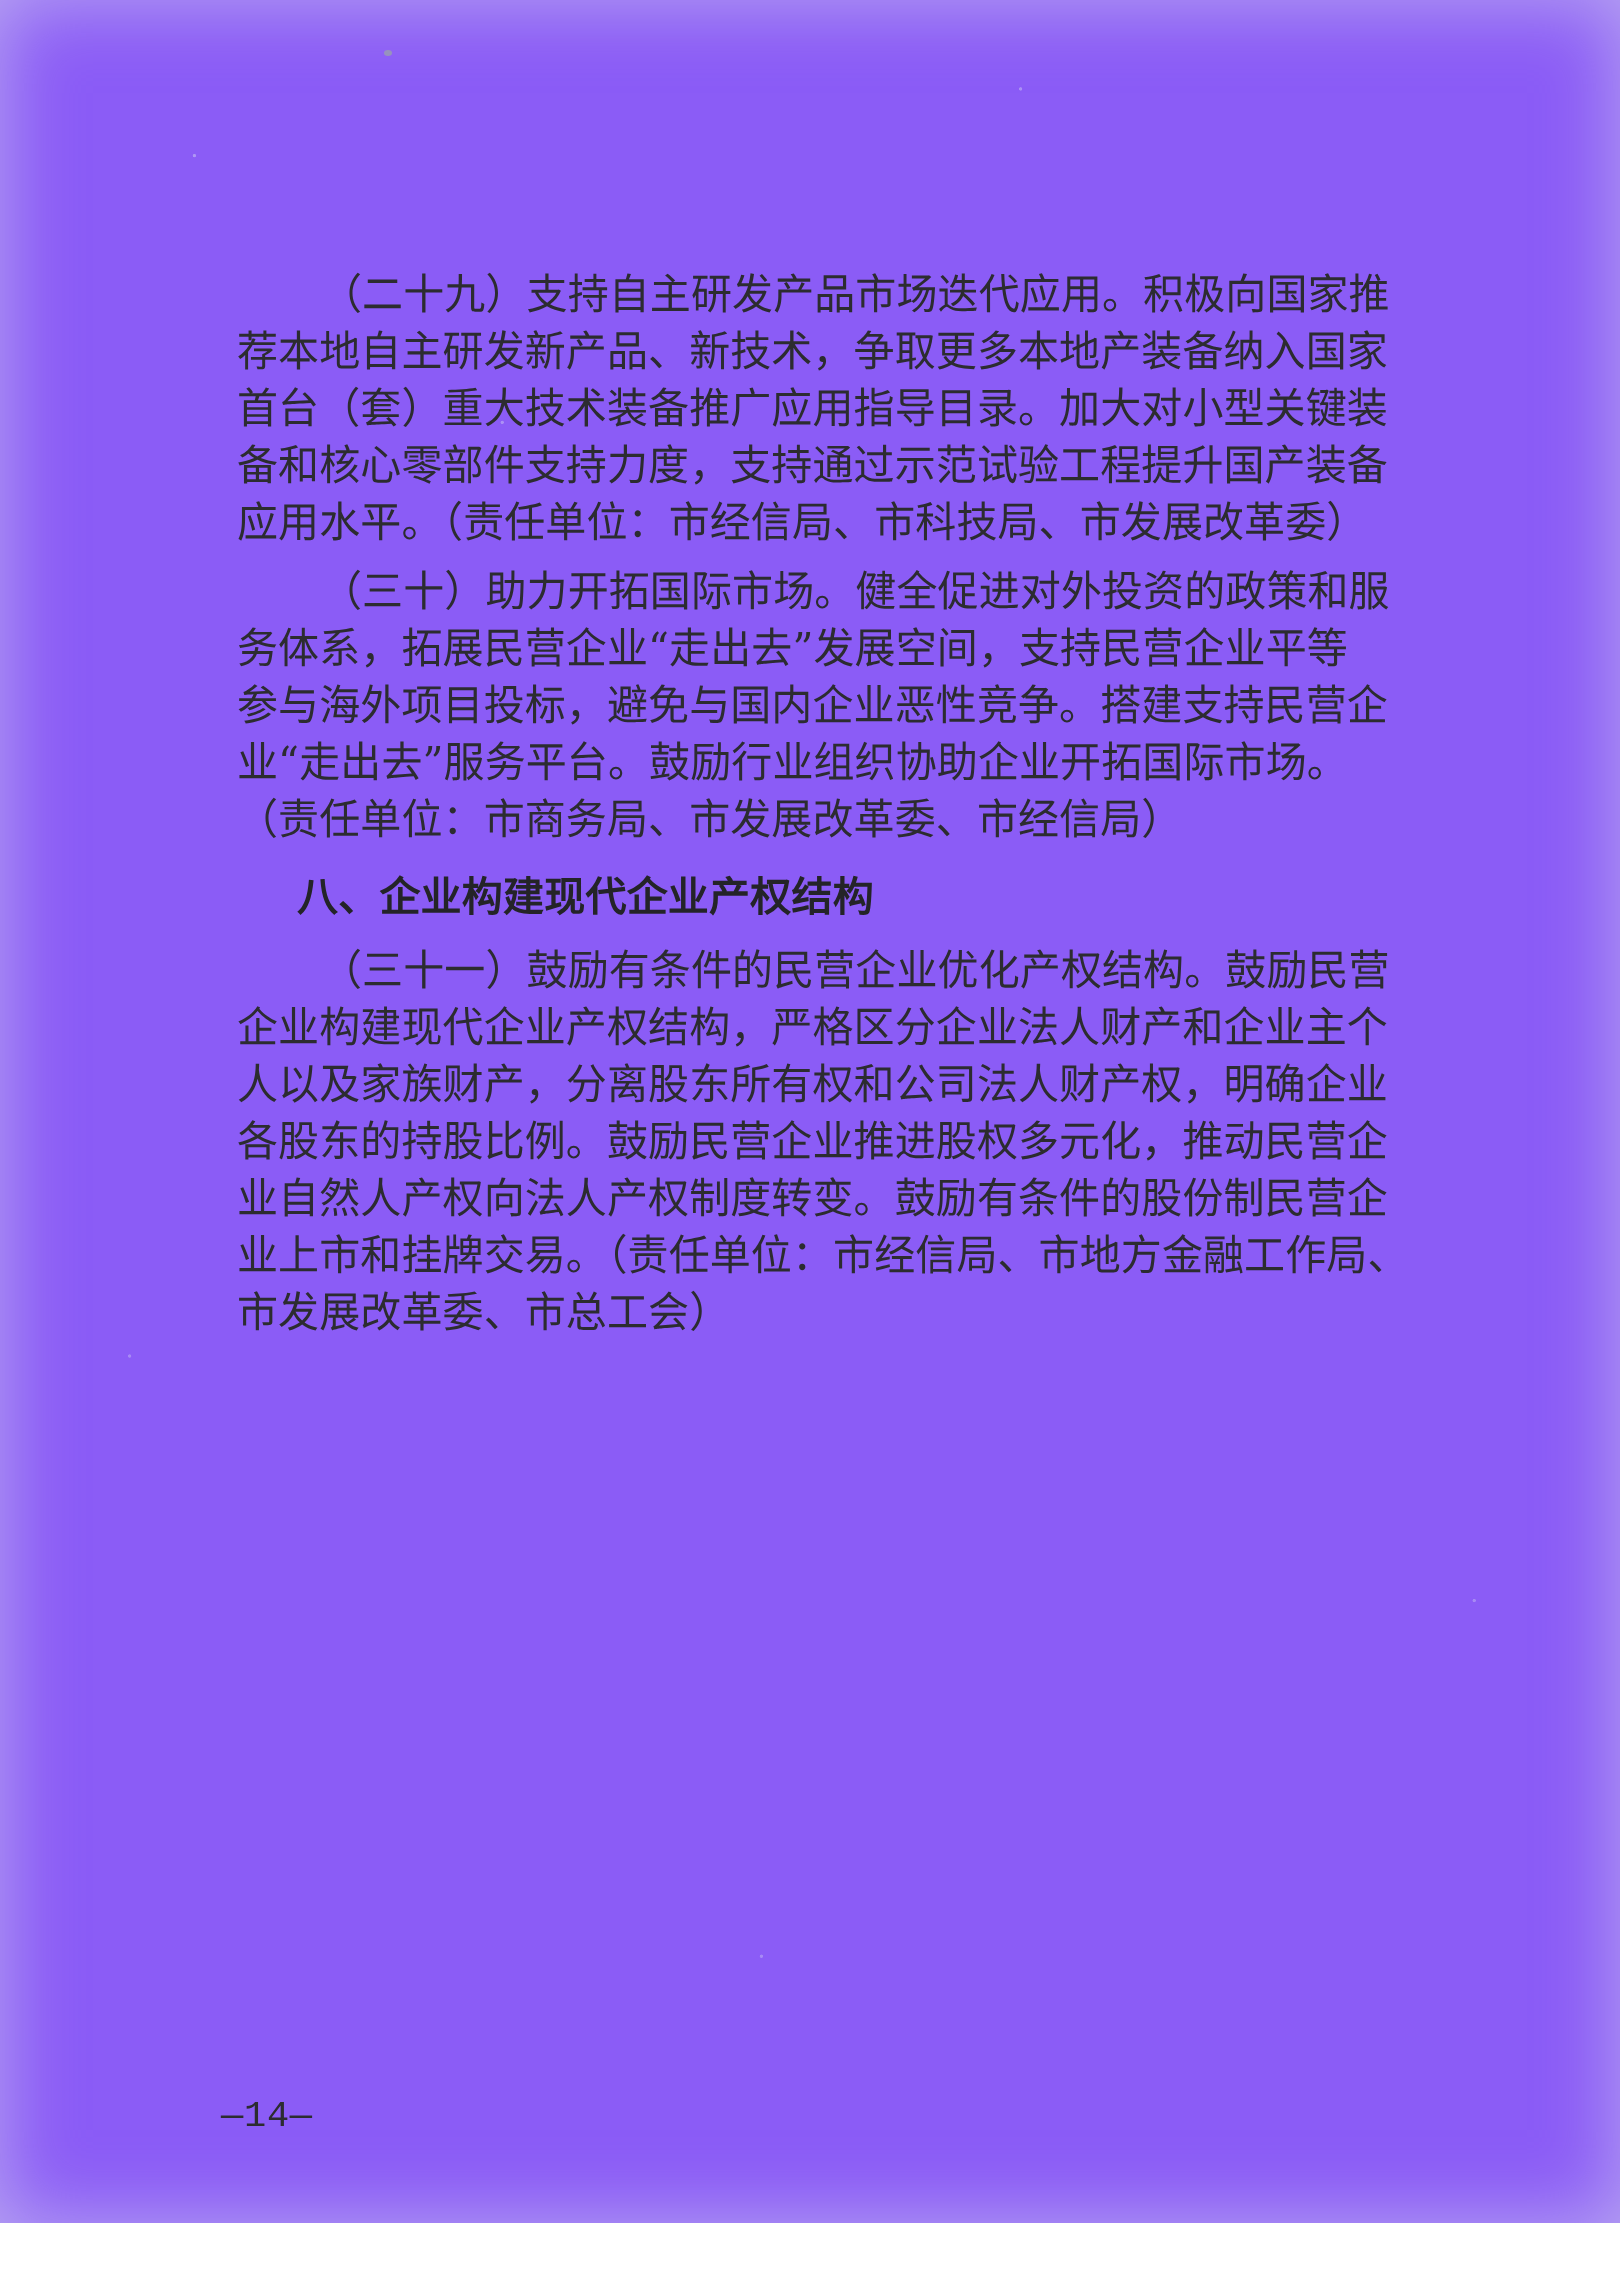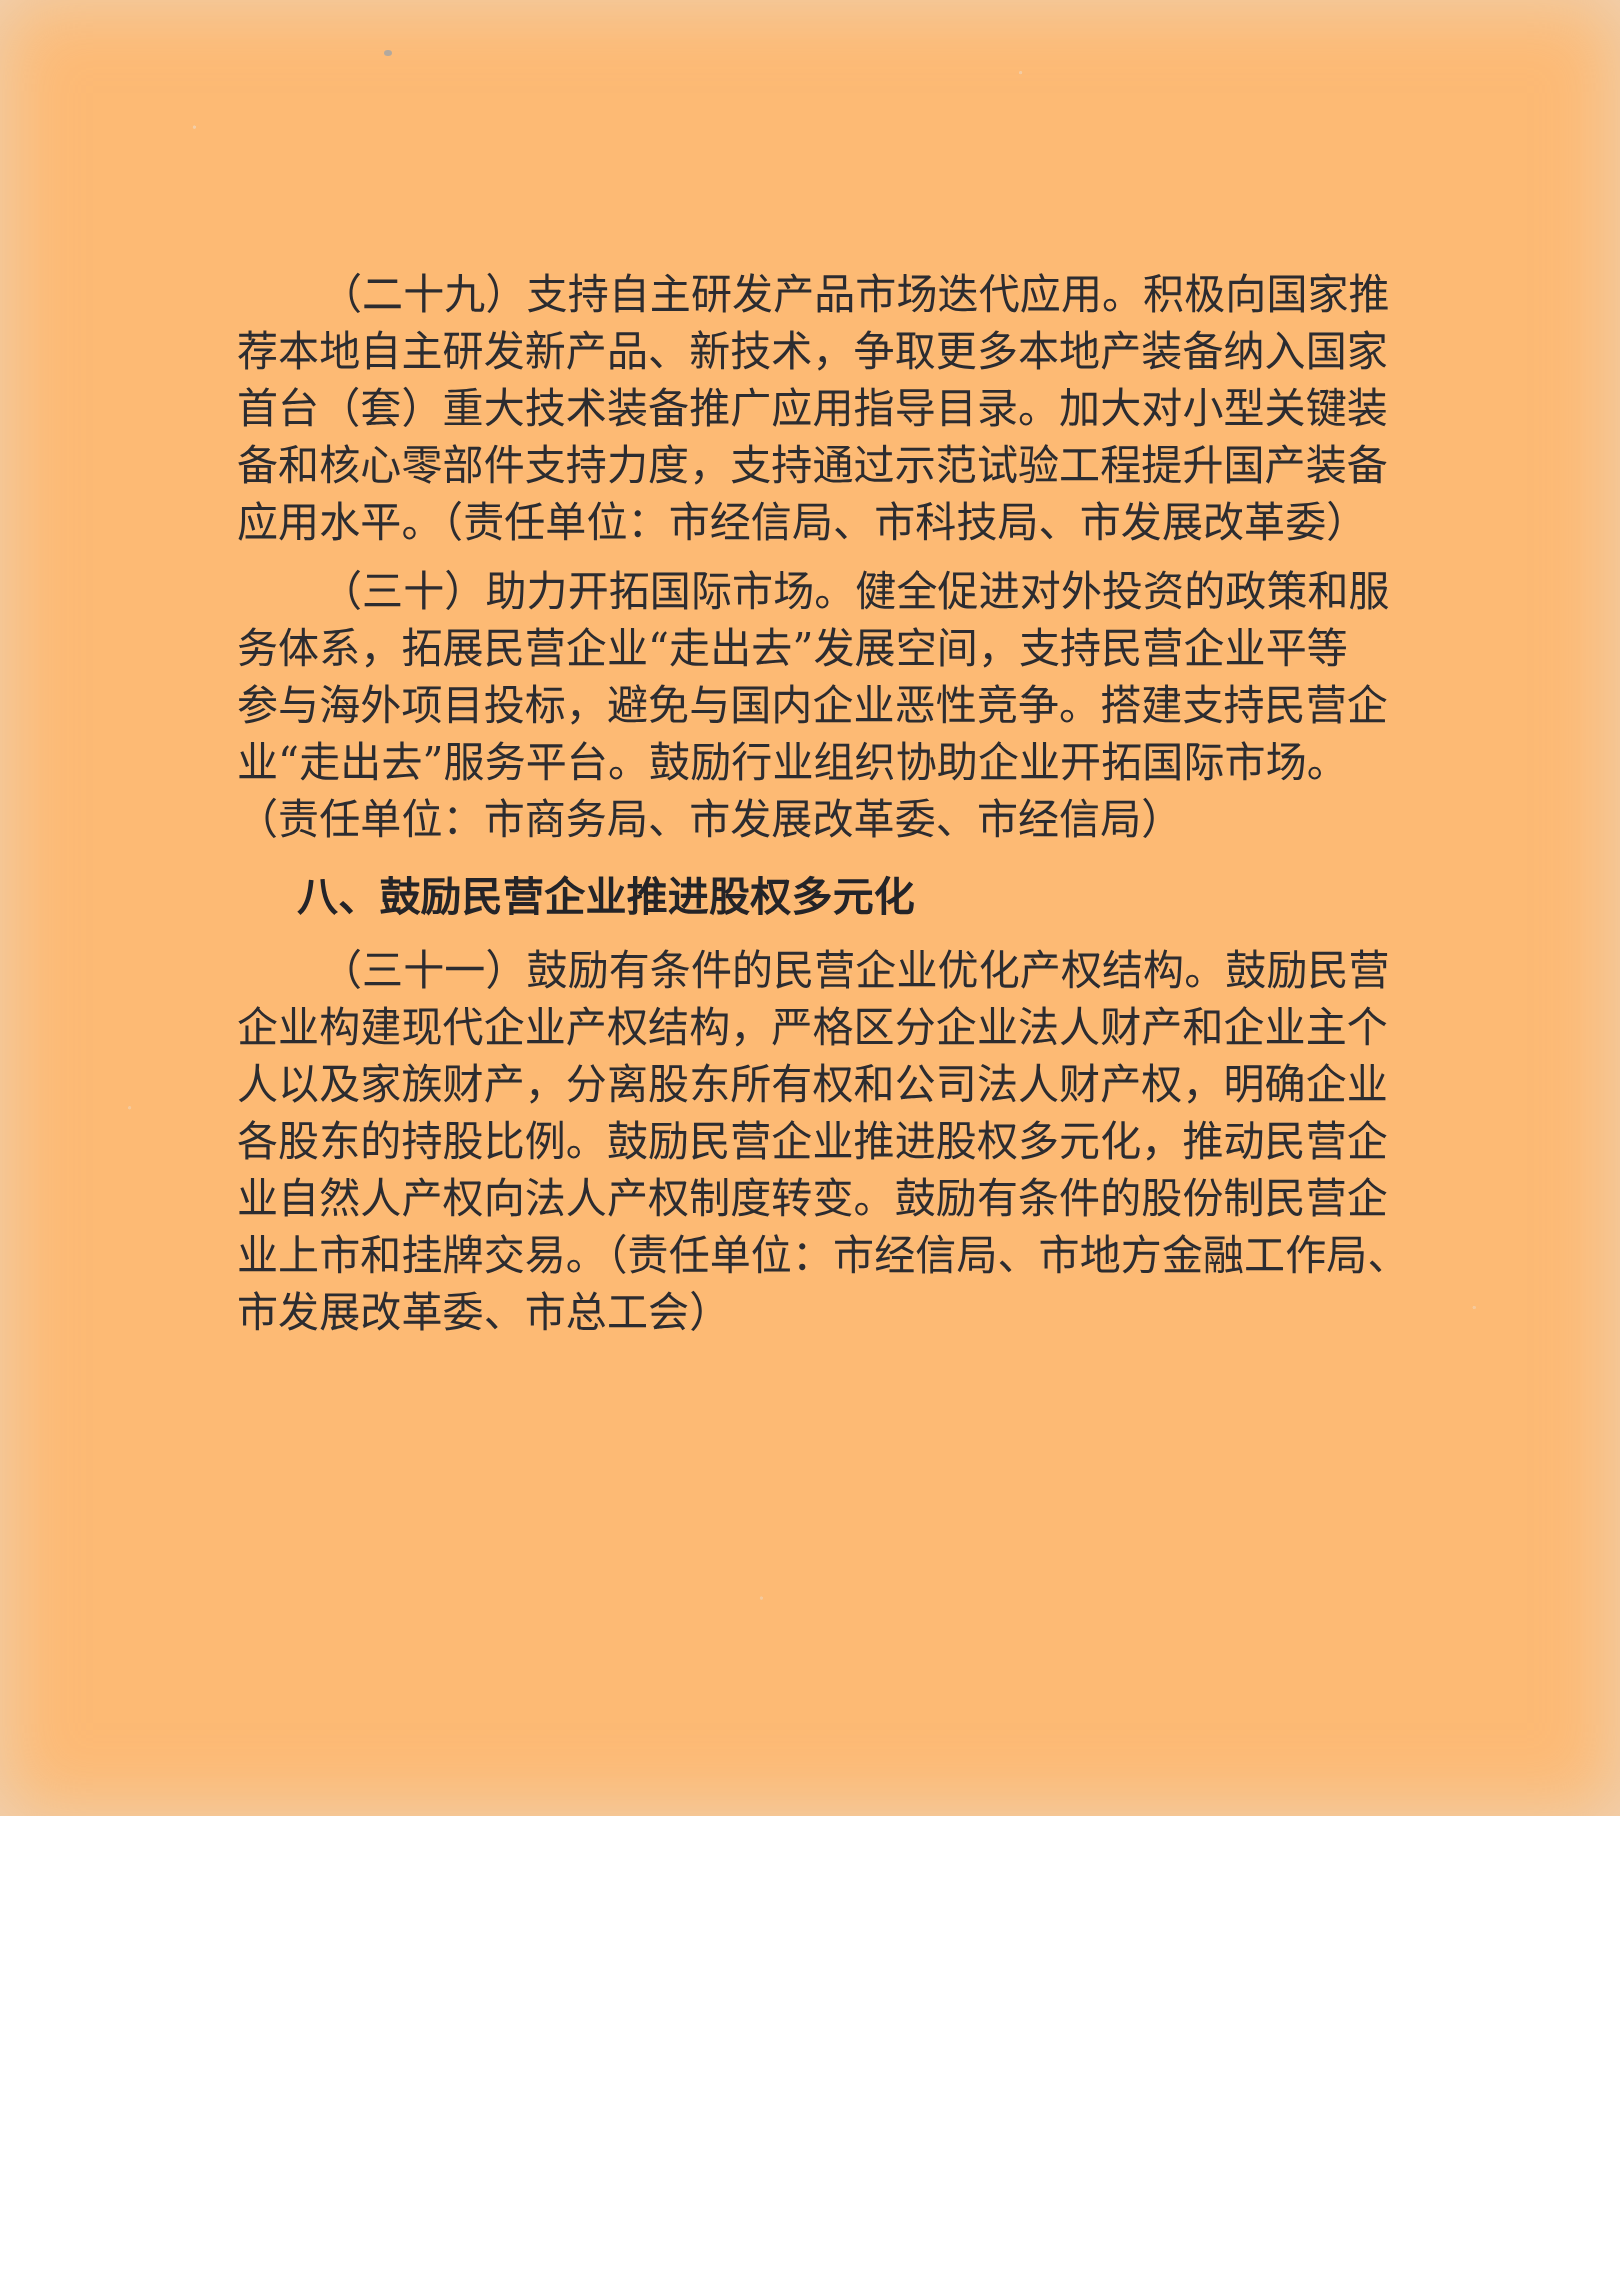--- a/index.html
+++ b/index.html
@@ -5,23 +5,23 @@
 <style>
   html, body {
     margin: 0;
     padding: 0;
     background: #ffffff;
   }
 
   .page {
     position: relative;
     width: 1620px;
-    height: 1816px;
+    height: 2223px;
     margin: 0 auto;
-    background: #fdba74;
+    background: #8b5cf6;
     overflow: hidden;
     font-family: "DejaVu Serif", "Liberation Serif", serif;
     
     box-shadow: inset 0 0 78px rgba(224, 232, 238, 0.55);
   }
 
   
   .scan-noise {
     position: absolute;
     inset: 0;
@@ -134,21 +134,21 @@
     <div class="para">
       <span class="line indent">（三十）助力开拓国际市场。健全促进对外投资的政策和服</span>
       <span class="line">务体系，拓展民营企业“走出去”发展空间，支持民营企业平等</span>
       <span class="line">参与海外项目投标，避免与国内企业恶性竞争。搭建支持民营企</span>
       <span class="line">业“走出去”服务平台。鼓励行业组织协助企业开拓国际市场。</span>
       <span class="line">（责任单位：市商务局、市发展改革委、市经信局）</span>
     </div>
 
     <div class="gap-heading-top"></div>
     <div class="heading">
-      <span class="heading-line">八、鼓励民营企业推进股权多元化</span>
+      <span class="heading-line">八、企业构建现代企业产权结构</span>
     </div>
     <div class="gap-heading-bottom"></div>
 
     <div class="para">
       <span class="line indent">（三十一）鼓励有条件的民营企业优化产权结构。鼓励民营</span>
       <span class="line">企业构建现代企业产权结构，严格区分企业法人财产和企业主个</span>
       <span class="line">人以及家族财产，分离股东所有权和公司法人财产权，明确企业</span>
       <span class="line">各股东的持股比例。鼓励民营企业推进股权多元化，推动民营企</span>
       <span class="line">业自然人产权向法人产权制度转变。鼓励有条件的股份制民营企</span>
       <span class="line">业上市和挂牌交易。（责任单位：市经信局、市地方金融工作局、</span>

